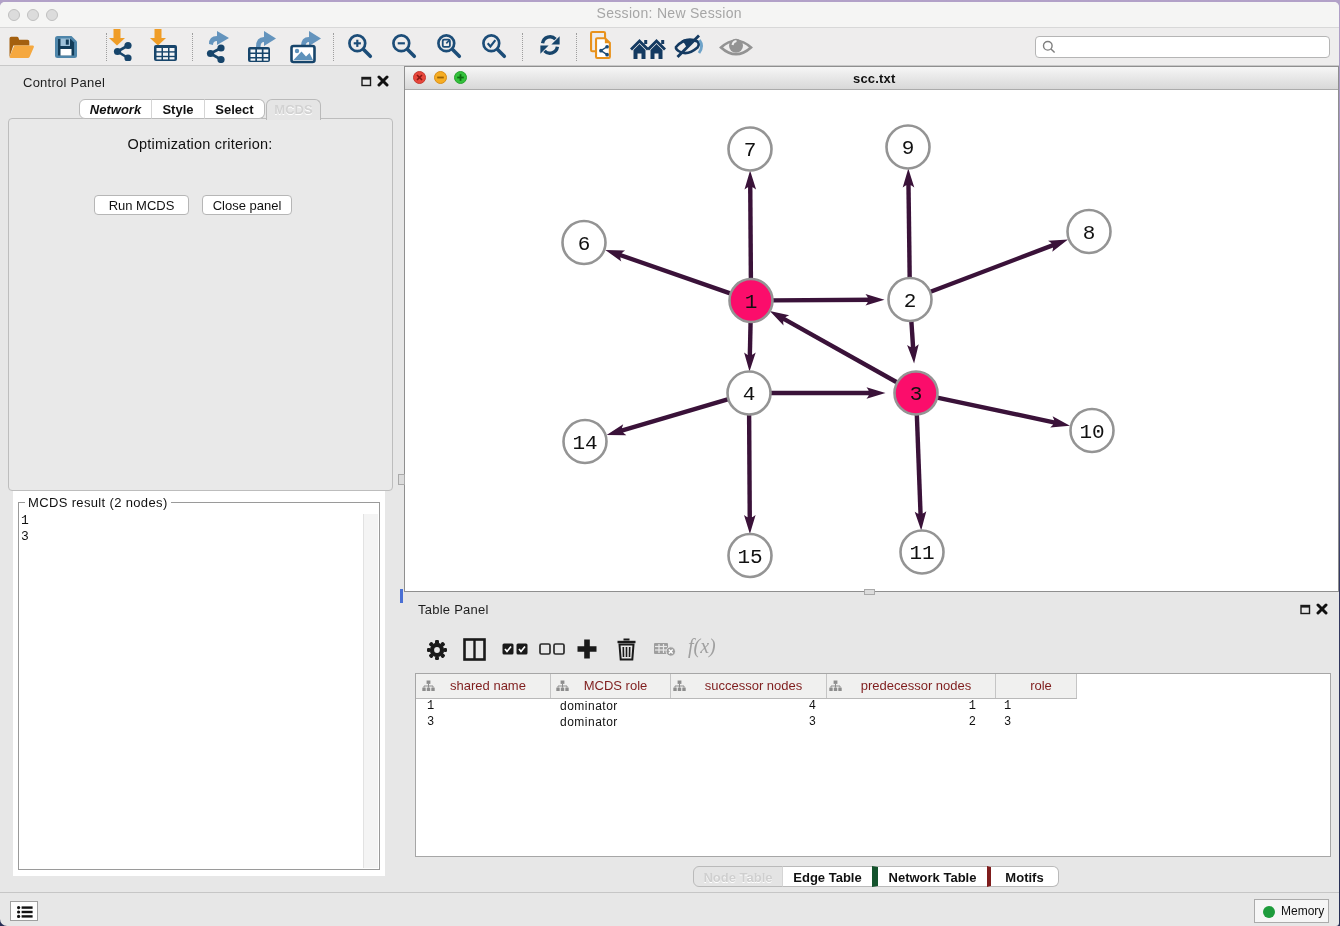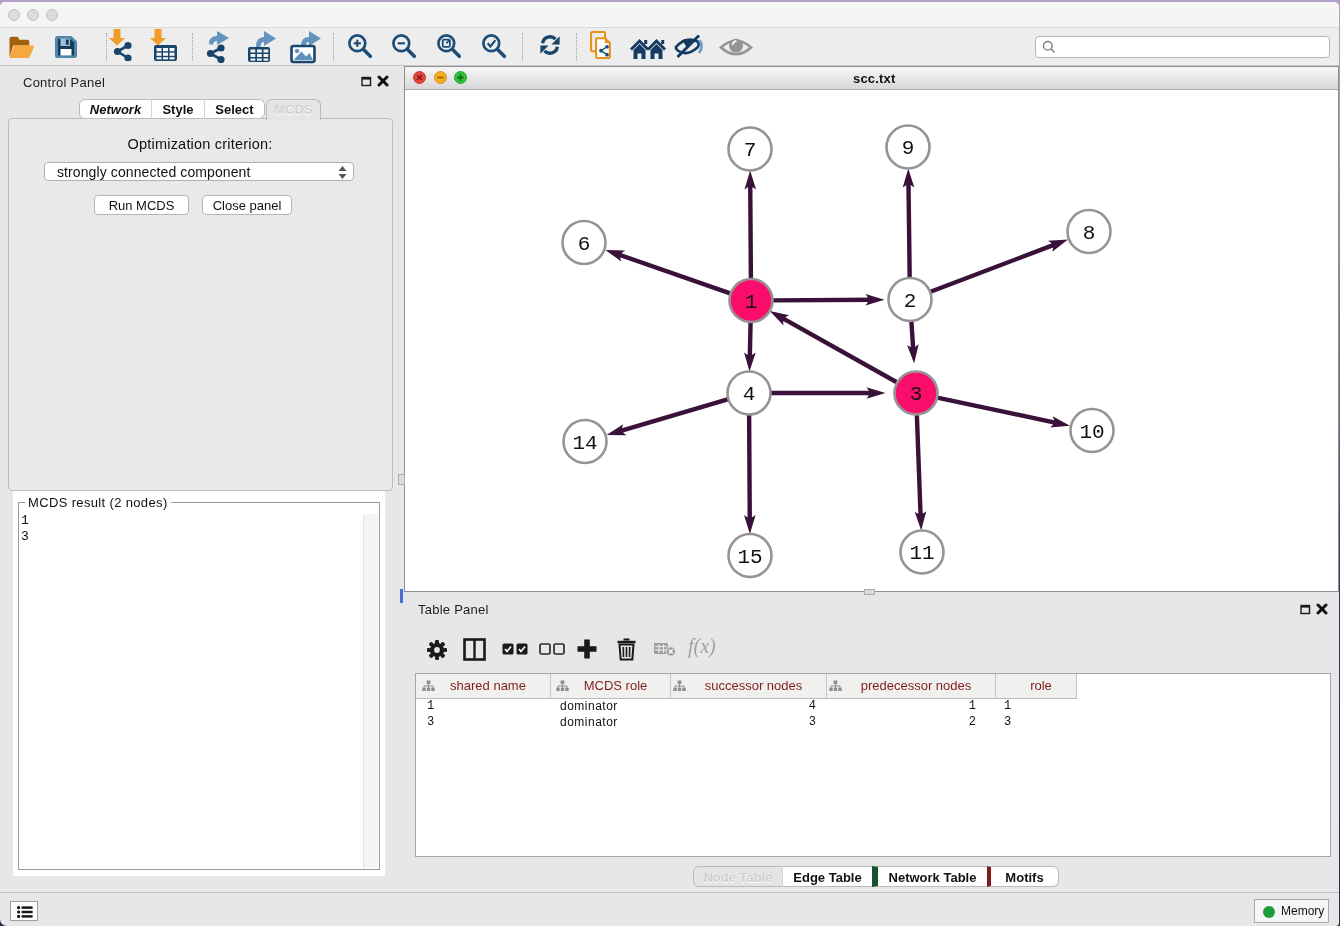--- a/index.html
+++ b/index.html
@@ -54,20 +54,21 @@
 #membtn{position:absolute;left:1254px;top:897px;width:75px;height:24px;background:#f6f6f6;border:1px solid #ababab;box-sizing:border-box;font-size:12px;color:#111;}
 svg{display:block;}
 </style>
 </head>
 <body>
 <div id="app">
   <div id="titlebar">
     <div class="tl" style="left:8px;"></div>
     <div class="tl" style="left:27px;"></div>
     <div class="tl" style="left:46px;"></div>
+    <div id="apptitle">Session: New Session</div>
   </div>
   <div id="toolbar">
     <div class="sep" style="left:106px;"></div>
     <div class="sep" style="left:192px;"></div>
     <div class="sep" style="left:333px;"></div>
     <div class="sep" style="left:522px;"></div>
     <div class="sep" style="left:576px;"></div>
 
     <svg class="ticon" style="left:8px;top:7px;" width="27" height="24" viewBox="0 0 27 24">
       <path d="M1.5 22 V3.5 q0-1.8 1.8-1.8 h5.5 q1.5 0 1.8 1.3 l0.5 1.7 h8.4 q1.8 0 1.8 1.8 v4 h-16 z" fill="#a4600f"></path>
@@ -246,26 +247,20 @@
         <line x1="2" y1="2" x2="10" y2="10"></line>
         <line x1="10" y1="2" x2="2" y2="10"></line>
       </g>
     </svg>
   <div id="cp-box"></div>
   <div class="tabw" style="left:79px;width:73px;border-radius:6px 0 0 6px;font-style:italic;">Network</div>
   <div class="tabw" style="left:151px;width:54px;border-left:1px solid #d5d5d5;">Style</div>
   <div class="tabw" style="left:204px;width:61px;border-left:1px solid #d5d5d5;border-radius:0 6px 6px 0;">Select</div>
   <div class="tabw tabsel" style="left:266px;width:55px;background:#e5e5e5;">MCDS</div>
   <div id="opt-label">Optimization criterion:</div>
-  <div id="opt-select">strongly connected component
-    <svg style="position:absolute;right:6px;top:3px;" width="9" height="13" viewBox="0 0 9 13">
-        <path d="M4.5 0 L8.5 5 H0.5 Z" fill="#555"></path>
-        <path d="M4.5 13 L8.5 8 H0.5 Z" fill="#555"></path>
-      </svg>
-  </div>
   <div class="btn" style="left:94px;width:95px;">Run MCDS</div>
   <div class="btn" style="left:202px;width:90px;">Close panel</div>
   <div id="mcds-white">
     <div id="mcds-fs">
       <div id="mcds-legend">MCDS result (2 nodes)</div>
       <div id="mcds-scroll"></div>
       <div style="position:absolute;left:2px;top:10px;font-family:'Liberation Mono',monospace;font-size:13px;color:#111;line-height:16px;">1<br>3</div>
     </div>
   </div>
 

